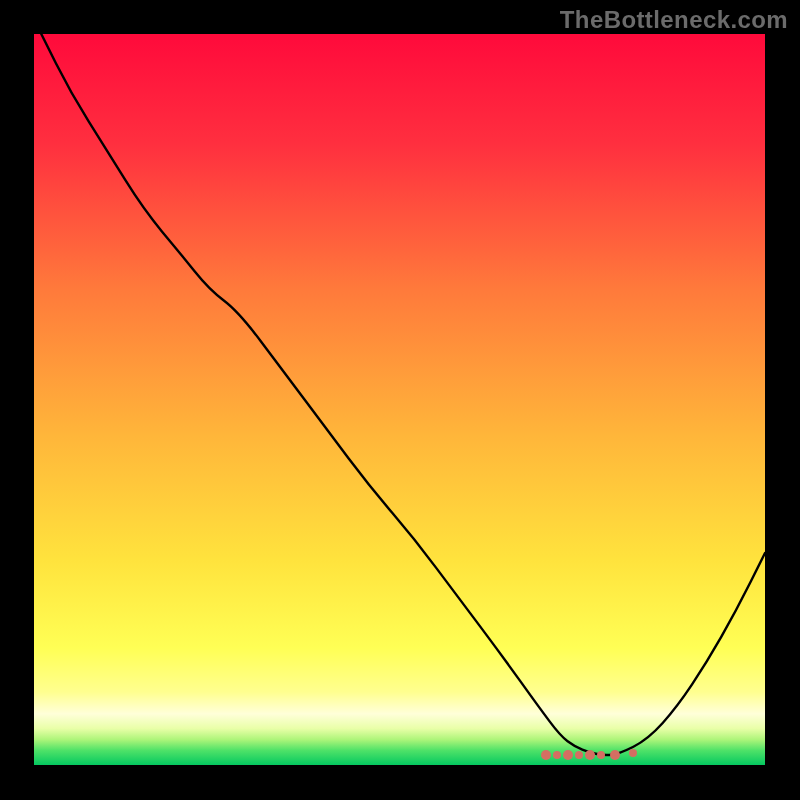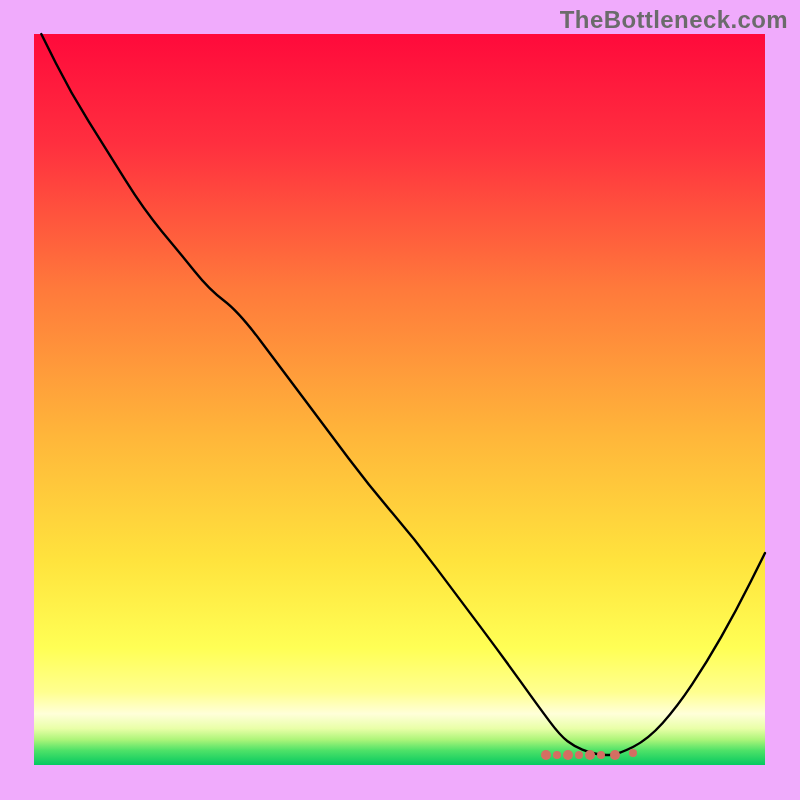--- a/index.html
+++ b/index.html
@@ -8,21 +8,21 @@
     width: 800px;
     height: 800px;
     background: #fff;
     font-family: Arial, Helvetica, sans-serif;
     overflow: hidden;
   }
   .stage {
     position: relative;
     width: 800px;
     height: 800px;
-    background: #f0abfc;
+    background: #000000;
   }
   .attrib {
     position: absolute;
     top: 6px;
     right: 12px;
     color: #6b6b6b;
     font-size: 24px;
     font-weight: 600;
     letter-spacing: 0.4px;
   }

